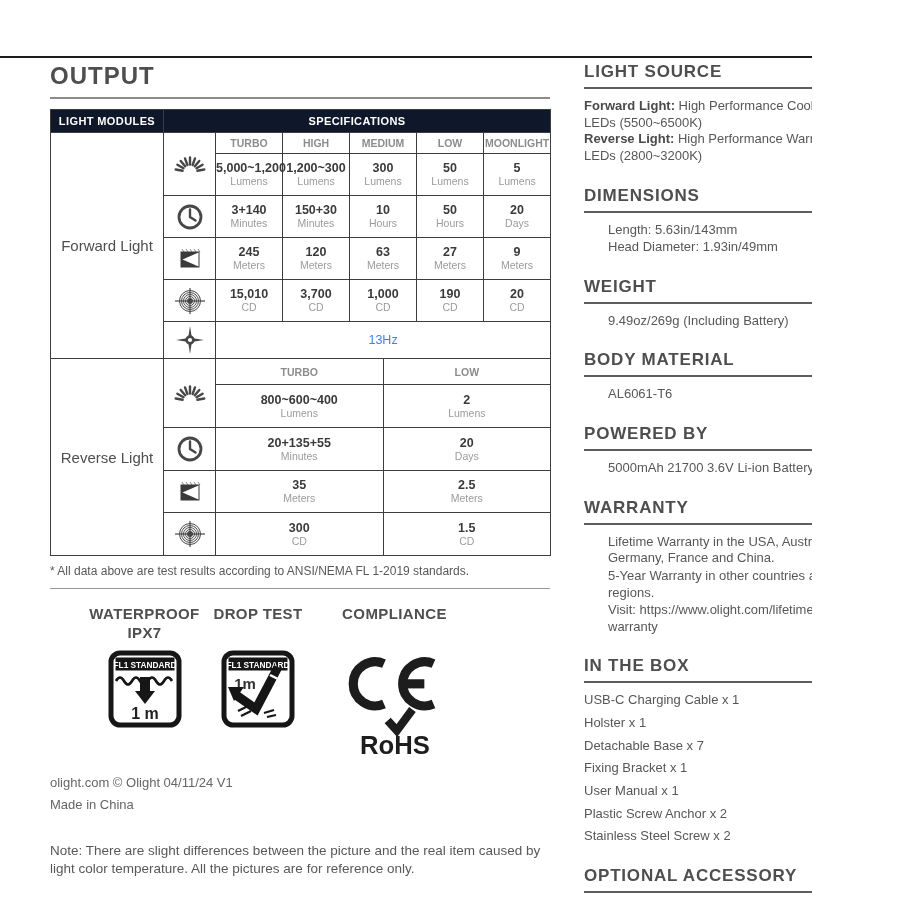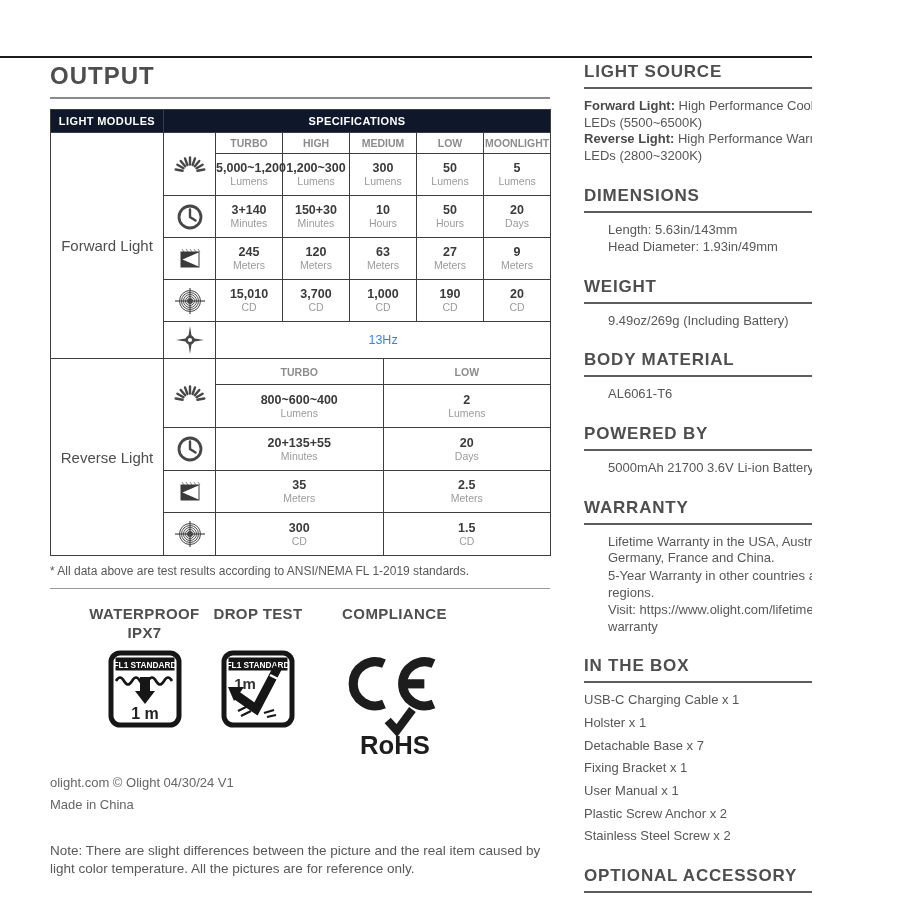--- a/index.html
+++ b/index.html
@@ -372,21 +372,21 @@
               <path d="M 102 16 A 24 24 0 1 0 102 60"></path>
               <line x1="64" y1="38" x2="92" y2="38"></line>
             </g>
             <path d="M52 78 L62 89 L79 66" fill="none" stroke="#1d1d1d" stroke-width="9"></path>
             <text x="60" y="114" text-anchor="middle" font-family="Liberation Sans, sans-serif" font-size="28" font-weight="bold" fill="#1d1d1d">RoHS</text>
           </svg>
         </div>
       </div>
     </div>
 
-    <div class="copyright">olight.com © Olight 04/30/24 V1</div>
+    <div class="copyright">olight.com © Olight 04/11/24 V1</div>
     <div class="madein">Made in China</div>
     <div class="note">Note: There are slight differences between the picture and the real item caused by light color temperature. All the pictures are for reference only.</div>
   </div>
 
   <div class="right-col">
     <div class="sec">
       <h2>LIGHT SOURCE</h2>
       <div class="body">
         <span class="b">Forward Light:</span><span> High Performance Cool White LEDs (5500~6500K)</span><br>
         <span class="b">Reverse Light:</span><span> High Performance Warm White LEDs (2800~3200K)</span>

